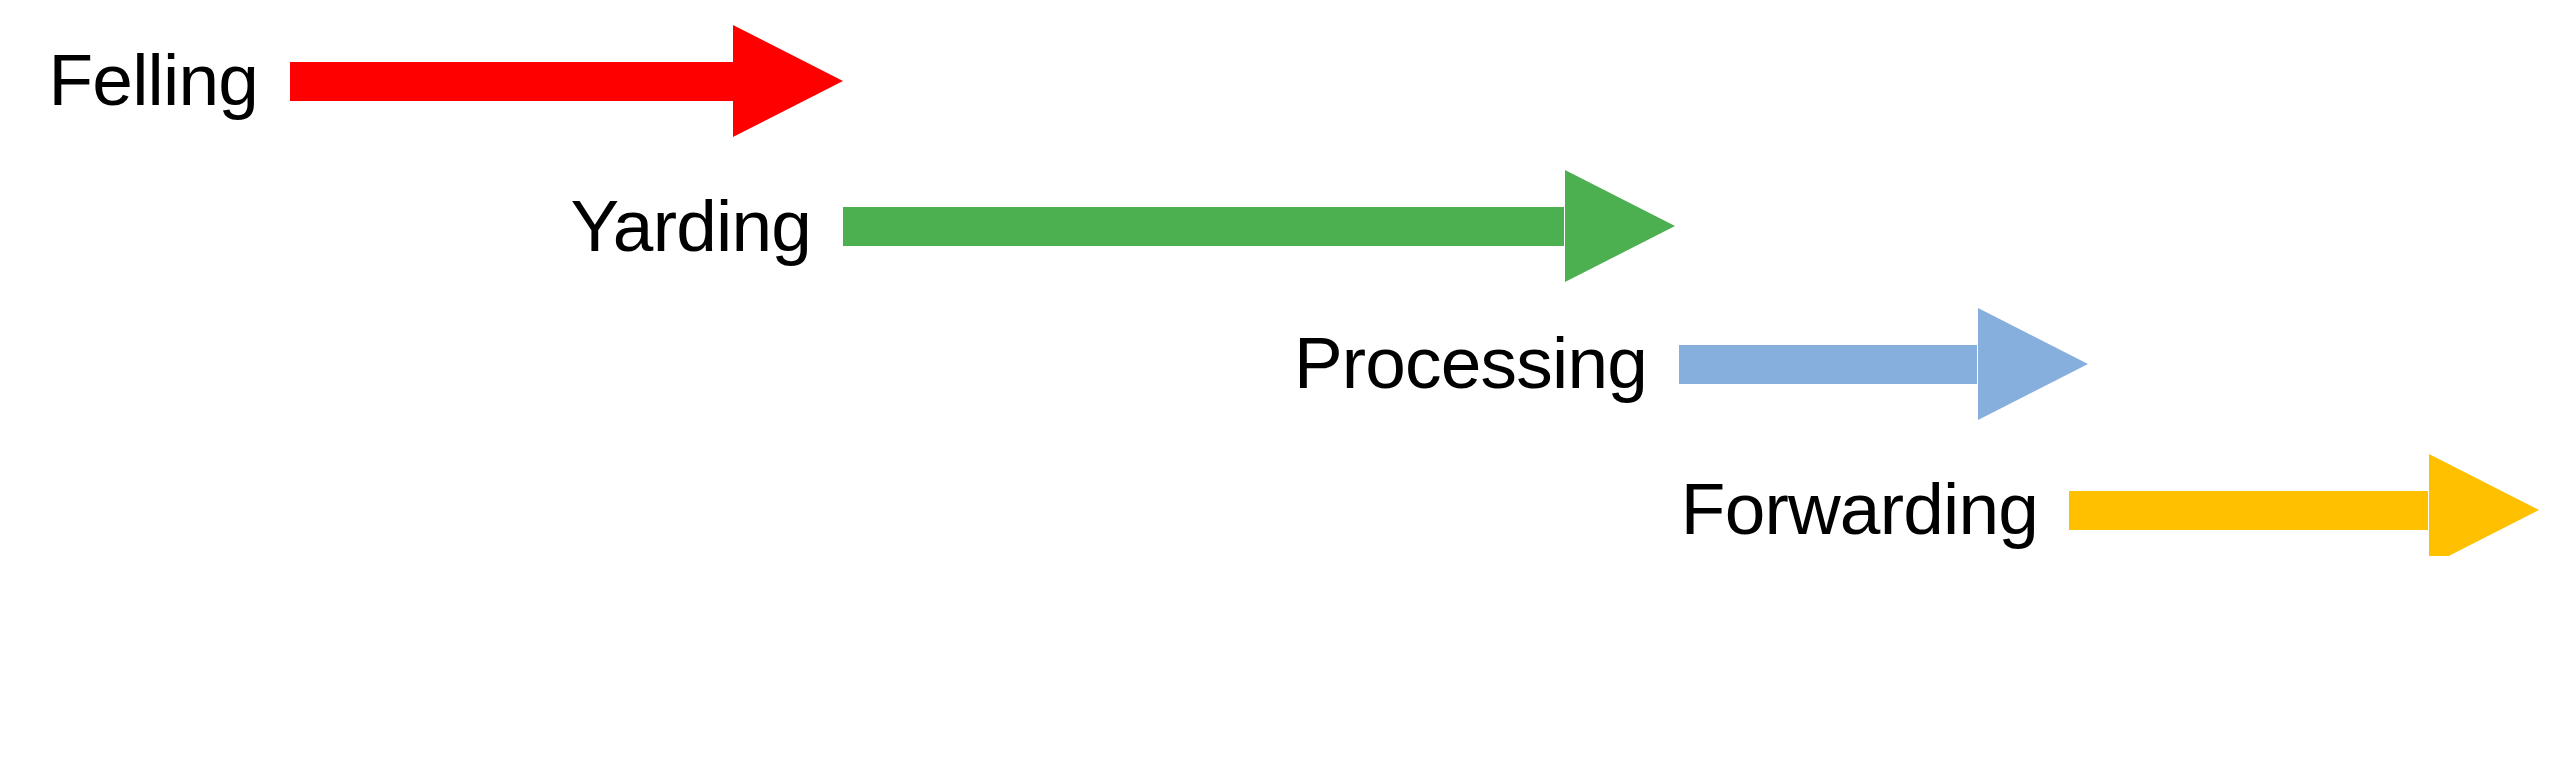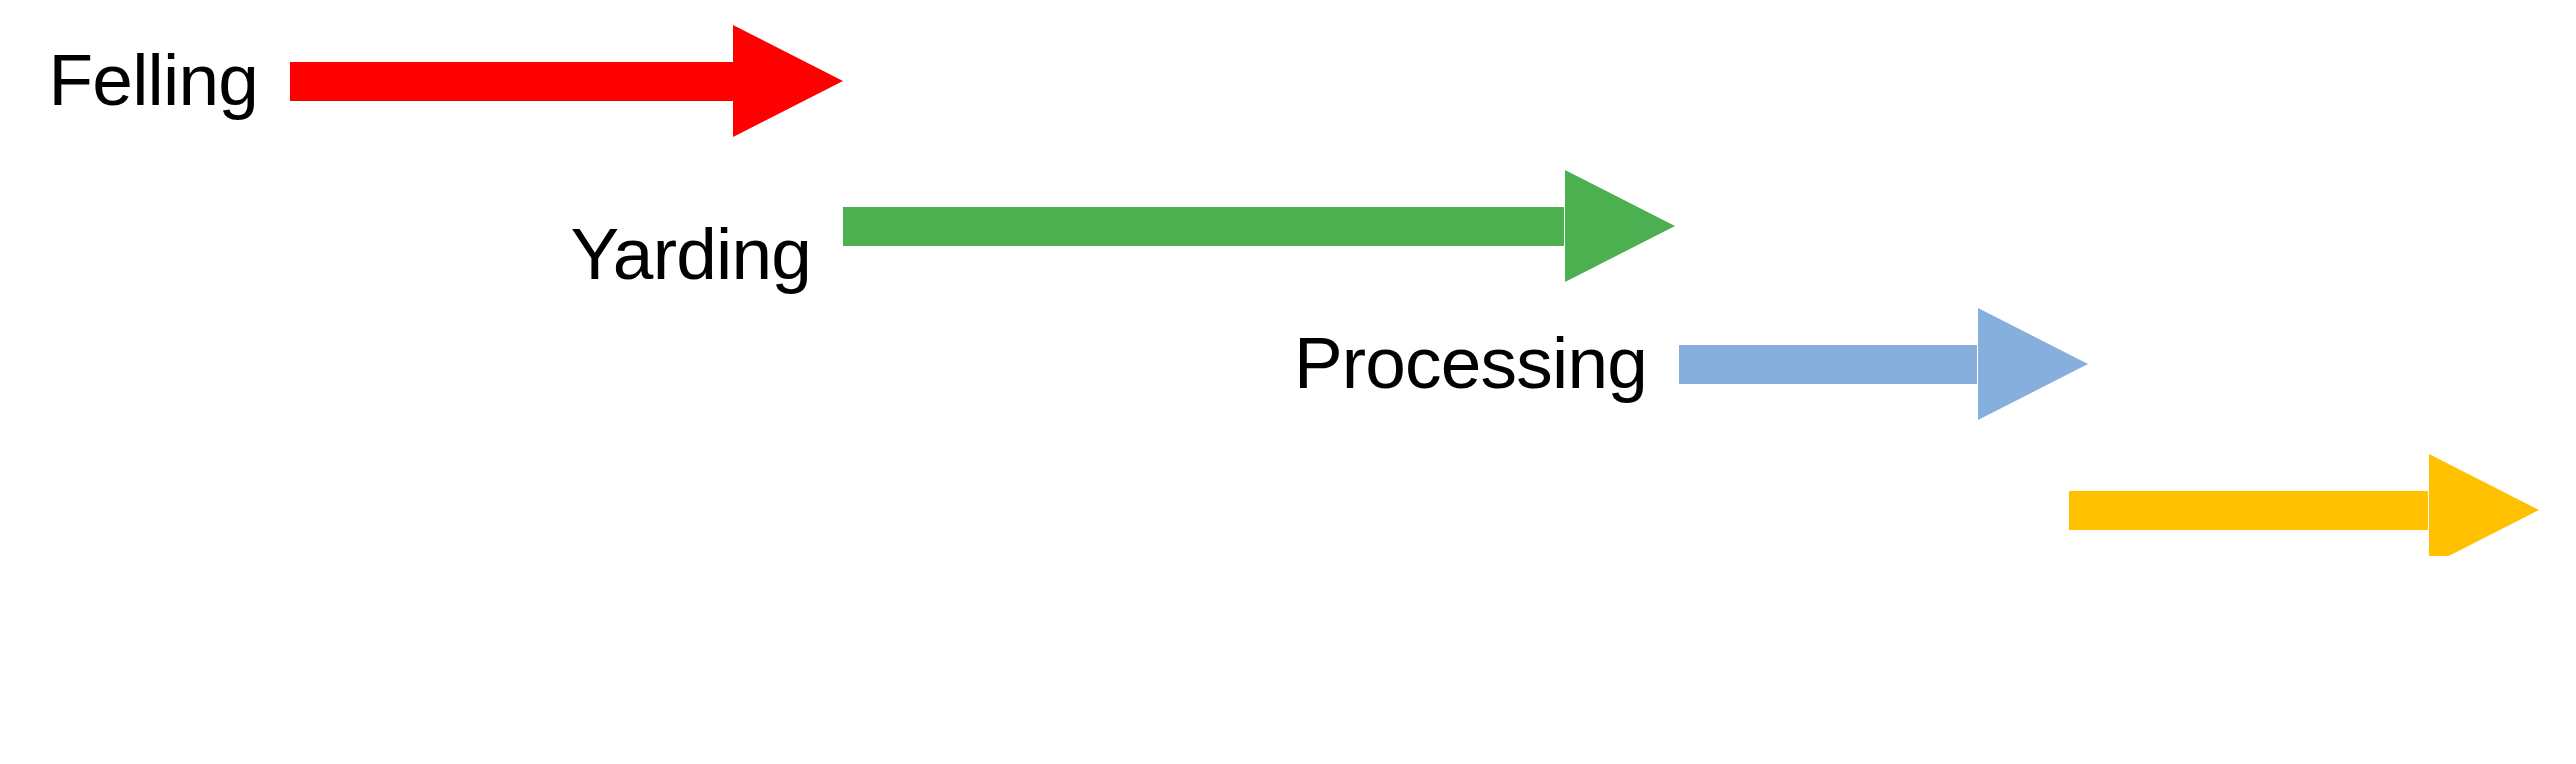--- a/index.html
+++ b/index.html
@@ -34,30 +34,31 @@
 </style>
 </head>
 <body>
 
 <div id="canvas">
     <div class="step-label" style="right: 2318px; top: 81px;">Felling</div>
     <div class="block-arrow" style="left: 290px; top: 24.5px; width: 553px; height: 112px;">
       <div class="bar" style="top: 37px; height: 39px; width: 443px; background: rgb(255, 0, 0);"></div>
       <div class="head" style="border-top: 56px solid transparent; border-bottom: 56px solid transparent; border-left: 110px solid rgb(255, 0, 0);"></div>
     </div>
-    <div class="step-label" style="right: 1765px; top: 227px; margin-top: 28px;">Yarding</div>
+    <div class="step-label" style="right: 1765px; top: 227px;">Yarding</div>
     <div class="block-arrow" style="left: 843px; top: 170px; width: 832px; height: 112px;">
       <div class="bar" style="top: 37px; height: 39px; width: 721px; background: rgb(76, 175, 80);"></div>
       <div class="head" style="border-top: 56px solid transparent; border-bottom: 56px solid transparent; border-left: 110px solid rgb(76, 175, 80);"></div>
     </div>
     <div class="step-label" style="right: 929px; top: 364px;">Processing</div>
     <div class="block-arrow" style="left: 1679px; top: 308px; width: 409px; height: 112px;">
       <div class="bar" style="top: 37px; height: 39px; width: 298px; background: rgb(134, 175, 222);"></div>
       <div class="head" style="border-top: 56px solid transparent; border-bottom: 56px solid transparent; border-left: 110px solid rgb(134, 175, 222);"></div>
     </div>
+    <div class="step-label" style="right: 538px; top: 510px;">Forwarding</div>
     <div class="block-arrow" style="left: 2069px; top: 454px; width: 470px; height: 112px;">
       <div class="bar" style="top: 37px; height: 39px; width: 359px; background: rgb(255, 192, 0);"></div>
       <div class="head" style="border-top: 56px solid transparent; border-bottom: 56px solid transparent; border-left: 110px solid rgb(255, 192, 0);"></div>
     </div>
     <div class="block-arrow" style="left: 289px; top: 617px; width: 2275px; height: 60px;">
       <div class="bar" style="top: 20px; height: 20.5px; width: 2215px; background: rgb(0, 0, 0);"></div>
       <div class="head" style="border-top: 30px solid transparent; border-bottom: 30px solid transparent; border-left: 60px solid rgb(0, 0, 0);"></div>
     </div>
   </div>
 

